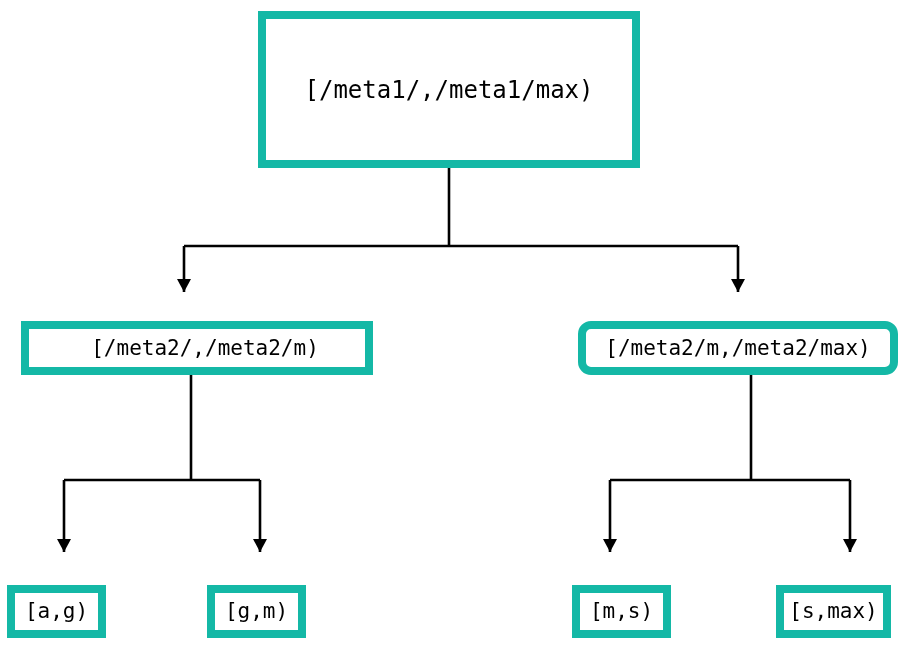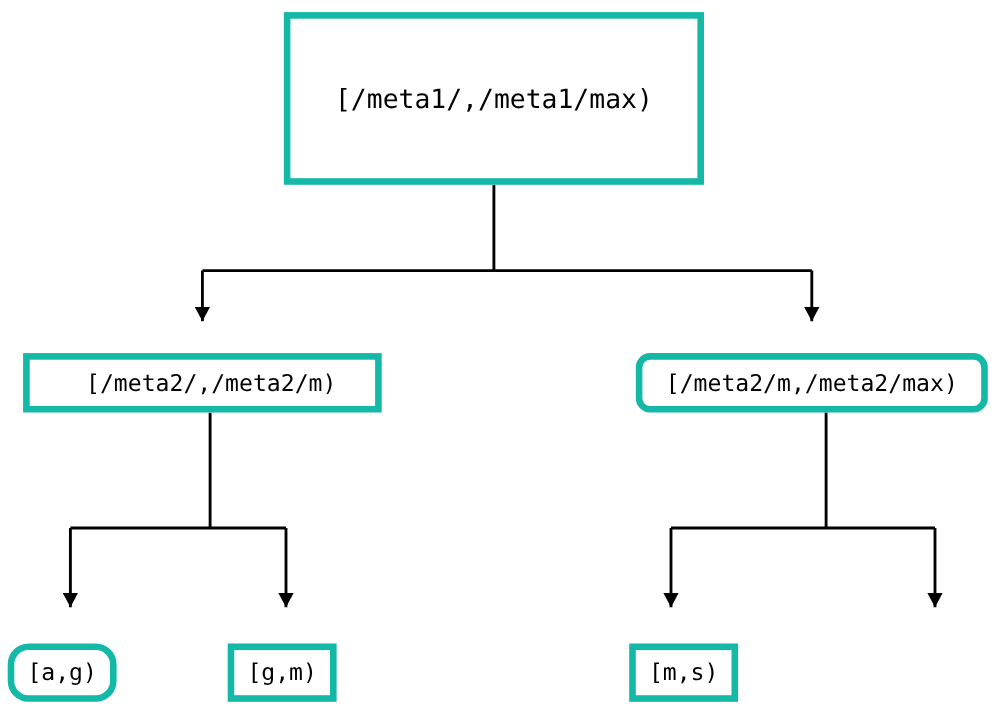--- a/index.html
+++ b/index.html
@@ -24,21 +24,21 @@
     left: 0;
     top: 0;
     width: 912px;
     height: 652px;
   }
   
   .node {
     position: absolute;
     box-sizing: border-box;
     background: #ffffff;
-    border: 6px solid #14b8a6;
+    border: 8px solid #14b8a6;
     display: flex;
     align-items: center;
     justify-content: center;
     text-align: center;
     color: #000000;
     white-space: pre;
   }
   .node-label {
     display: block;
     line-height: 1;
@@ -49,40 +49,40 @@
     left: 258px;
     top: 11px;
     width: 382px;
     height: 157px;
   }
   #node-root .node-label { font-size: 24px; }
   
   #node-l1 {
     left: 21px;
     top: 321px;
-    width: 326px;
+    width: 352px;
     height: 54px;
     padding-left: 16px;
   }
   #node-r1 {
     left: 578px;
     top: 321px;
     width: 320px;
     height: 54px;
     border-radius: 13px;
   }
   #node-l1 .node-label,
   #node-r1 .node-label { font-size: 21px; }
   
   .leaf {
     top: 585px;
     height: 53px;
   }
   .leaf .node-label { font-size: 21px; }
-  #node-leaf-0 { left: 7px;   width: 99px; border-radius: 19px; }
+  #node-leaf-0 { left: 7px;   width: 99px; }
   #node-leaf-1 { left: 207px; width: 99px; }
   #node-leaf-2 { left: 572px; width: 99px; }
   #node-leaf-3 { left: 776px; width: 115px; }
 </style>
 </head>
 <body>
 
 <div id="canvas">
 
   <svg id="edges" viewBox="0 0 912 652" width="912" height="652" xmlns="http://www.w3.org/2000/svg">
@@ -131,14 +131,17 @@
   </div>
 
   <div class="node leaf" id="node-leaf-1">
     <span class="node-label">[g,m)</span>
   </div>
 
   <div class="node leaf" id="node-leaf-2">
     <span class="node-label">[m,s)</span>
   </div>
 
+  <div class="node leaf" id="node-leaf-3">
+    <span class="node-label">[s,max)</span>
+  </div>
 
 </div>
 
 </body></html>

